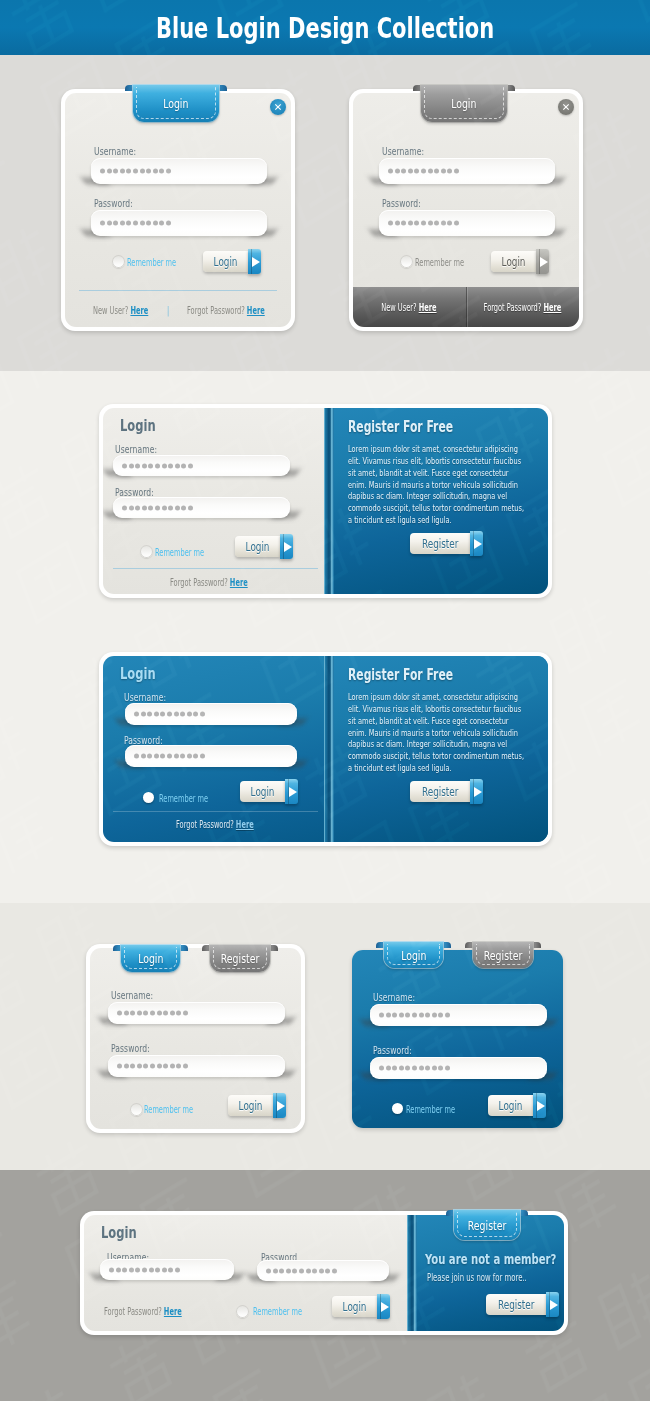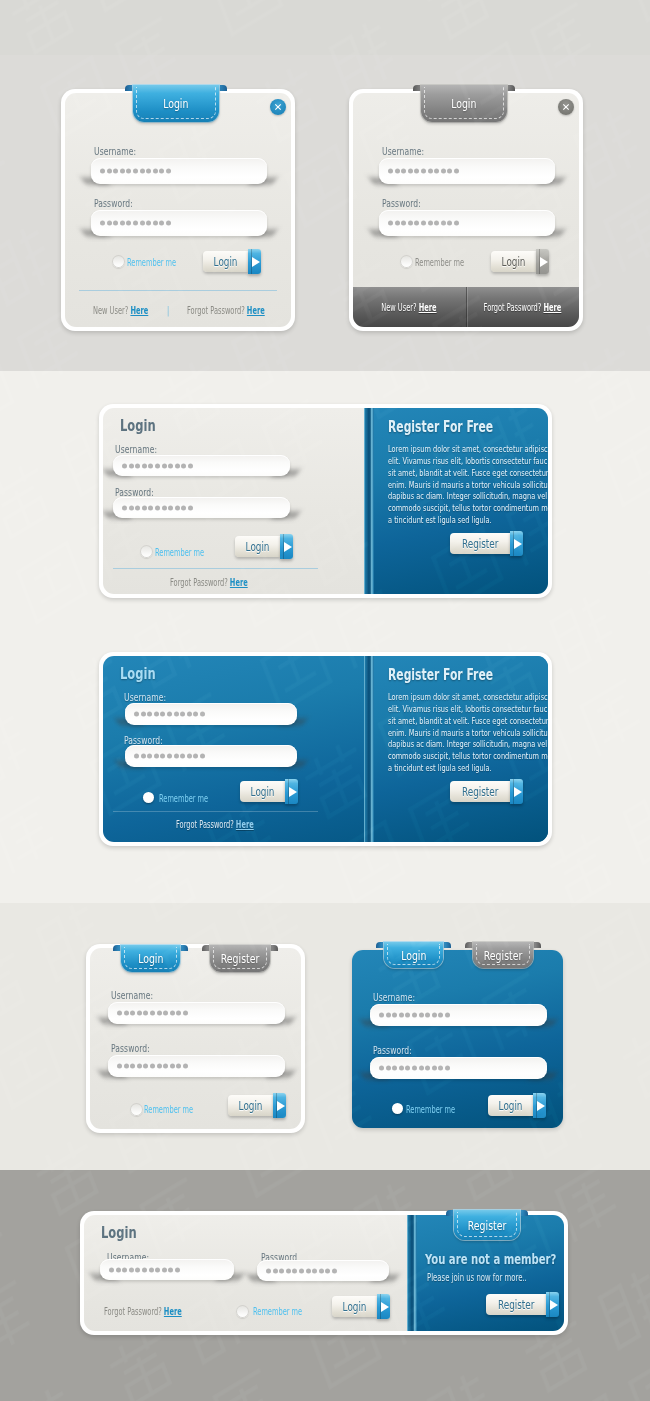--- a/index.html
+++ b/index.html
@@ -160,21 +160,21 @@
     display:flex; align-items:center;
   }
   .df-half { flex:1; display:flex; align-items:center; justify-content:center; }
   .df-sep { width:1px; align-self:stretch; background:rgba(30,30,30,.45); box-shadow:1px 0 0 rgba(255,255,255,.16); }
   .dfx { font-size:9.6px; color:#fff; white-space:nowrap; transform:scaleX(.77); display:inline-block; text-shadow:0 1px 1px rgba(0,0,0,.4); }
   .lnk.wht { color:#fff; }
 
   
   .p3 { left:99px; top:404px; width:453px; height:194px; }
   .side-blue {
-     position:absolute; right:0; top:0; bottom:0; width:184px;
+     position:absolute; right:0; top:0; bottom:0; width:224px;
      background:linear-gradient(168deg,#2386b8 0%,#1b7cac 30%,#0e659a 62%,#02527c 100%);
   }
   .rb-edge { position:absolute; left:0; top:0; bottom:0; width:10px;
      background:linear-gradient(90deg,#94d4ea 0%,#1e7aa8 12%,#0c527c 45%,#0d5680 62%,#7cc6e2 78%,#2b83b0 92%,#186f9f 100%); }
   .reg-ttl { position:absolute; left:24px; top:10px; font-size:15px; font-weight:bold; color:#dff0f8;
      text-shadow:0 1px 2px rgba(0,0,0,.32); transform:scaleX(.80); transform-origin:0 50%; white-space:nowrap; }
   .reg-body { position:absolute; left:24px; top:35px; width:225px; font-size:9.2px; line-height:11.85px;
      color:#e6f3fb; text-shadow:0 1px 1px rgba(0,0,0,.26); transform:scaleX(.80); transform-origin:0 0; }
   .ttl { position:absolute; font-size:16px; font-weight:bold; white-space:nowrap; }
   .ttl span { display:inline-block; transform:scaleX(.80); transform-origin:0 50%; }
@@ -782,13 +782,16 @@
       </div>
     </div>
   </div>
   <div class="tab blue t7">
       <div class="lip"></div>
       <div class="body">
         <span>Register</span>
       </div>
     </div>
 
+  <div class="hdr">
+    <h1>Blue Login Design Collection</h1>
+  </div>
 </div>
 
 </body></html>

